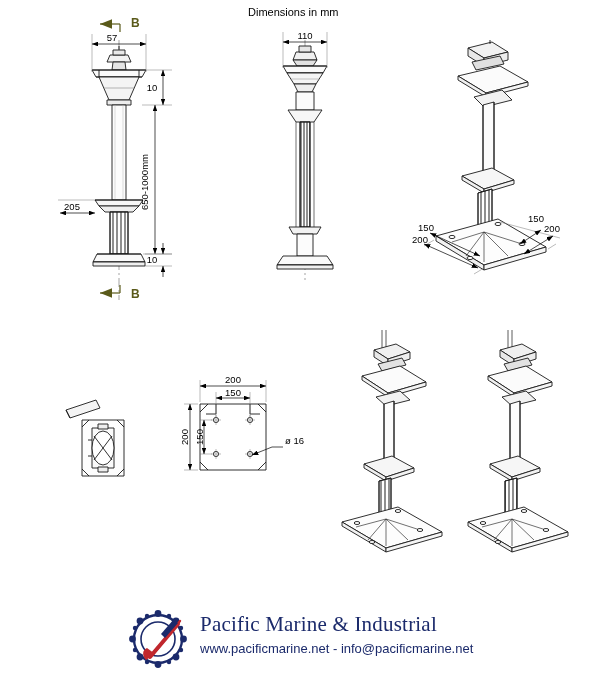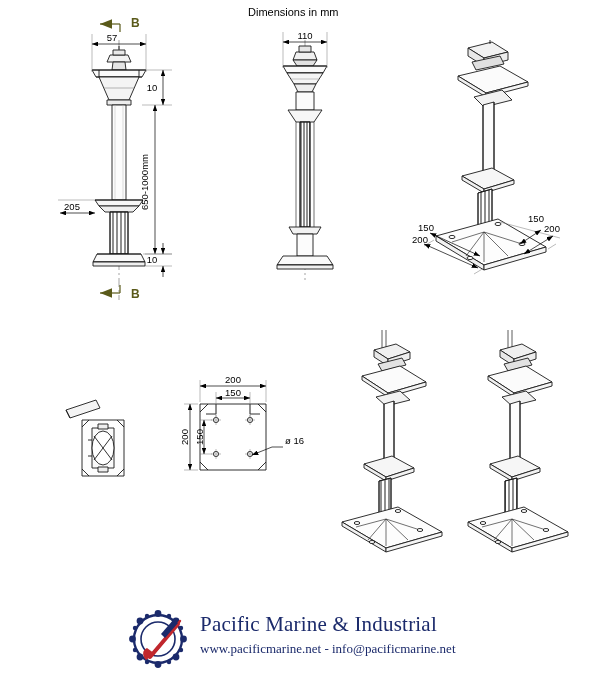--- a/index.html
+++ b/index.html
@@ -54,21 +54,21 @@
     width: 330px;
   }
   .brand-name {
     font-family: "Liberation Serif", serif;
     font-size: 21px;
     color: #1b2a6b;
     letter-spacing: .2px;
     white-space: nowrap;
   }
   .brand-url {
-    font-family: Liberation Serif, serif;
+    font-family: Liberation Sans, sans-serif;
     font-size: 13px;
     color: #1b2a6b;
     margin-top: 4px;
     white-space: nowrap;
   }
 </style>
 </head>
 <body>
 
 <div id="sheet">

